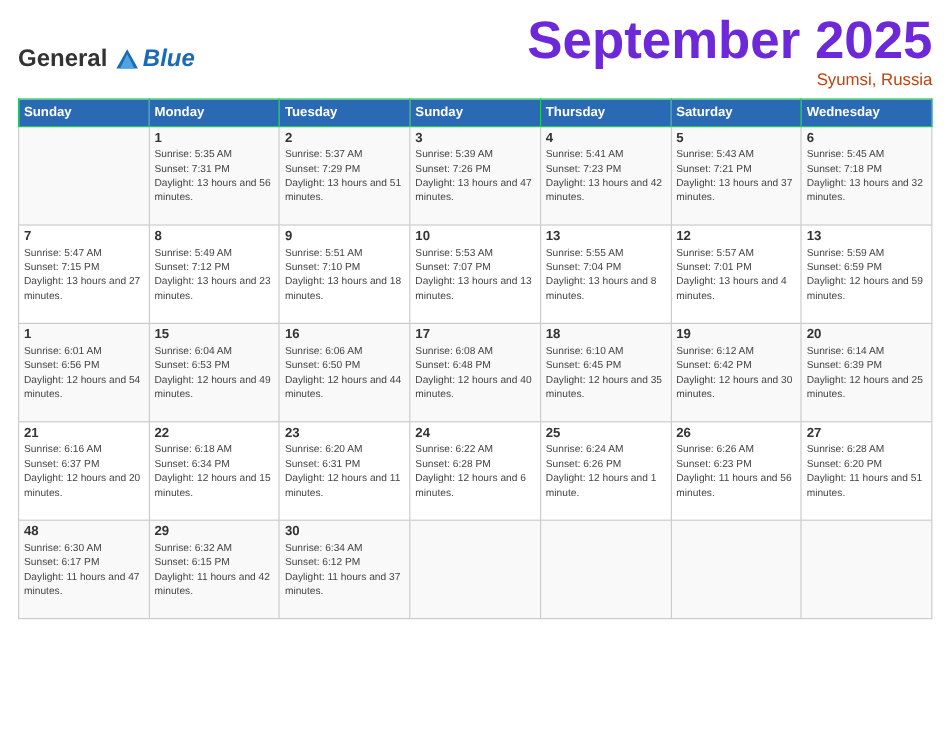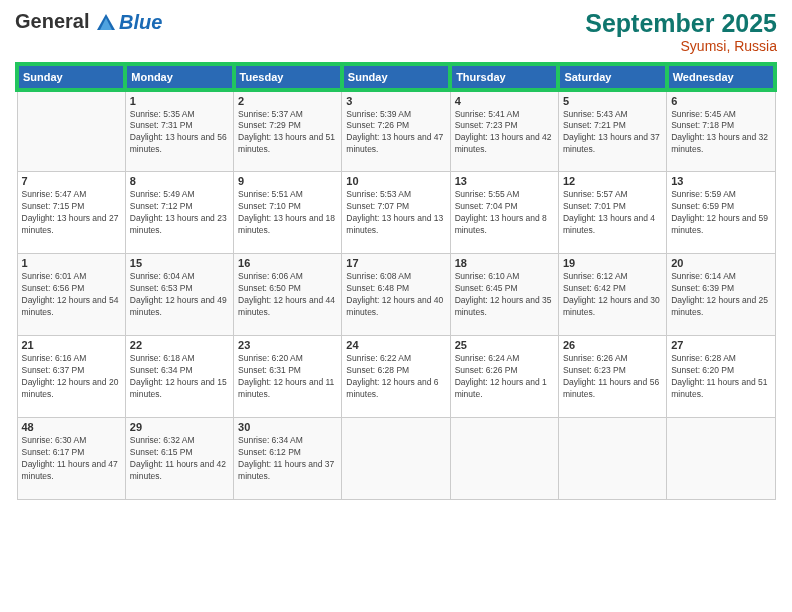--- a/index.html
+++ b/index.html
@@ -18,47 +18,48 @@
     }
     .header {
       display: flex;
       justify-content: space-between;
       align-items: flex-start;
       margin-bottom: 8px;
     }
     .logo {
       display: flex;
       align-items: center;
+      margin-top: 28px;
     }
     .title-block {
       text-align: right;
     }
     .month-title {
-      font-size: 25px;
+      font-size: 44px;
       font-weight: bold;
-      color: #0f766e;
+      color: #6d28d9;
       line-height: 1.1;
     }
     .location {
       font-size: 14px;
       color: #c2410c;
     }
     table {
       width: 100%;
       border-collapse: collapse;
       font-size: 9.5px;
     }
     thead tr th {
       background-color: #2a6ab5;
       color: #fff;
       padding: 5px 4px;
       text-align: left;
       font-size: 11px;
       font-weight: bold;
-      border: 4px solid #22c55e;
+      border: 1px solid #22c55e;
     }
     tbody tr td {
       border: 1px solid #ccc;
       vertical-align: top;
       padding: 3px 4px;
       width: calc(100% / 7);
       height: 82px;
     }
     tbody tr:nth-child(odd) td {
       background-color: #f9f9f9;

